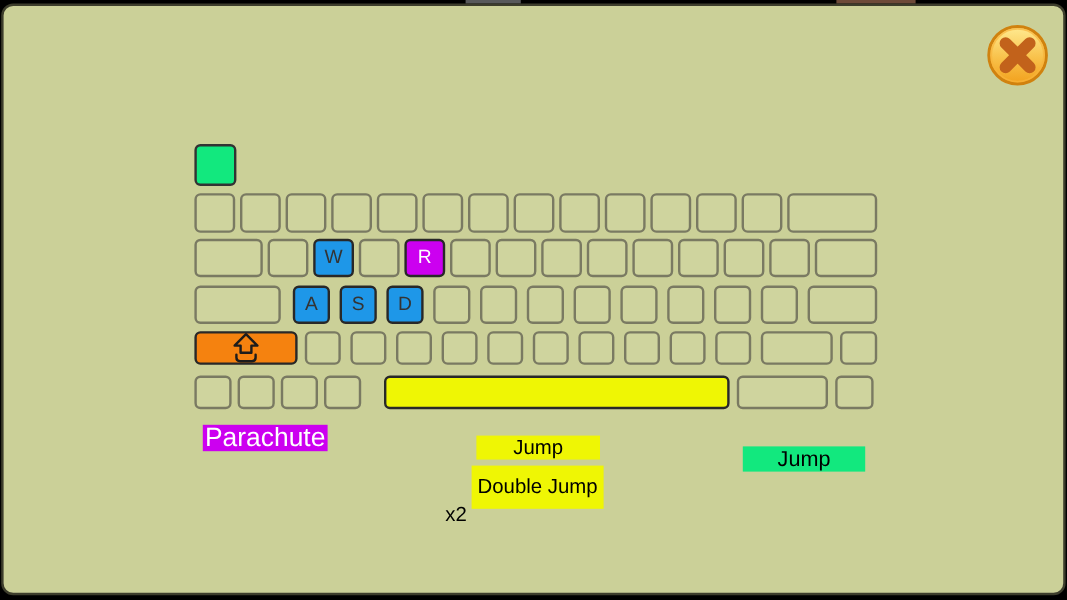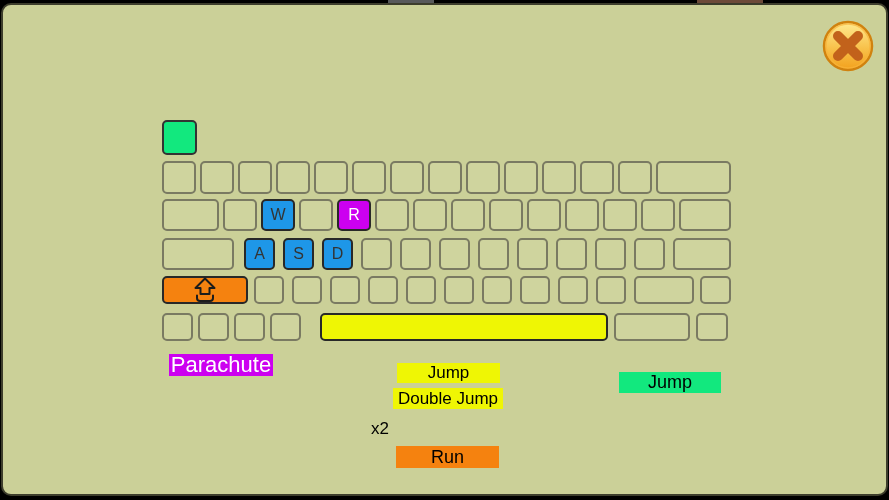--- a/index.html
+++ b/index.html
@@ -17,21 +17,21 @@
   .key-magenta{background:var(--magenta);border-color:#282828;}
   .key-orange{background:var(--orange);border-color:#282828;}
   .key-yellow{background:var(--yellow);border-color:#282828;}
   .key-green{background:var(--green);border-color:#333;}
   
   .legend{position:absolute;display:flex;align-items:center;justify-content:center;
           font-size:17px;color:#000;}
   .legend-parachute{left:166px;top:349px;width:104px;height:22px;background:var(--magenta);color:#fff;font-size:22px;}
   .legend-jump{left:394px;top:358px;width:103px;height:20px;background:var(--yellow);}
   .legend-x2{left:350px;top:383px;width:36px;height:21px;justify-content:flex-end;background:transparent;margin-top:30px;}
-  .legend-double-jump{left:390px;top:383px;width:110px;height:21px;background:var(--yellow);}
+  .legend-double-jump{left:390px;top:383px;width:110px;height:36px;background:var(--yellow);}
   .legend-pause{left:616px;top:367px;width:102px;height:21px;background:var(--green);font-size:18px;}
   .legend-run{left:393px;top:441px;width:103px;height:22px;background:var(--orange);font-size:18px;}
   
   #close-button{position:absolute;left:818px;top:14px;width:54px;height:54px;cursor:pointer;}
 </style>
 </head>
 <body>
 
 <div id="stage">
   <div class="edge-artifact" style="left:388px;width:46px;background:#58595b;"></div>
@@ -117,21 +117,20 @@
         <div class="key key-yellow" style="left: 317px; top: 308px; width: 288px; height: 28px;"></div>
         <div class="key" style="left: 611px; top: 308px; width: 76px; height: 28px;"></div>
         <div class="key" style="left: 693px; top: 308px; width: 32px; height: 28px;"></div>
       </div>
 
     <div class="legend legend-parachute">Parachute</div>
     <div class="legend legend-jump">Jump</div>
     <div class="legend legend-x2">x2</div>
     <div class="legend legend-double-jump">Double Jump</div>
     <div class="legend legend-pause">Jump</div>
-    <div class="legend legend-run">Run</div>
 
     <div id="close-button">
       <svg width="54" height="54" viewBox="0 0 54 54">
         <defs>
           <linearGradient id="closeGrad" x1="0" y1="0" x2="0" y2="1">
             <stop offset="0" stop-color="#FFEB92"></stop>
             <stop offset="0.55" stop-color="#F8C14A"></stop>
             <stop offset="1" stop-color="#F2A01C"></stop>
           </linearGradient>
         </defs>

